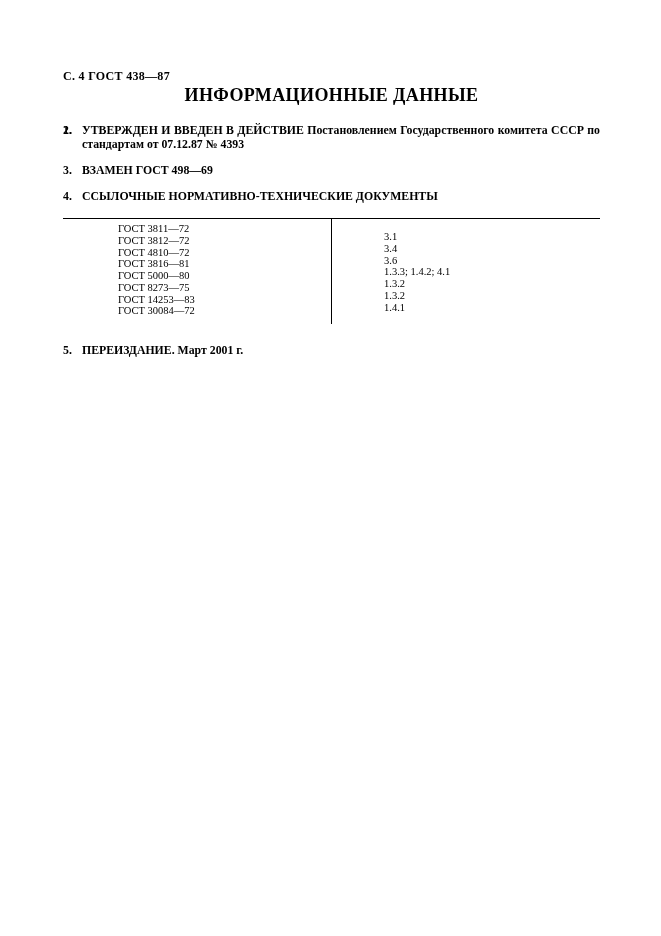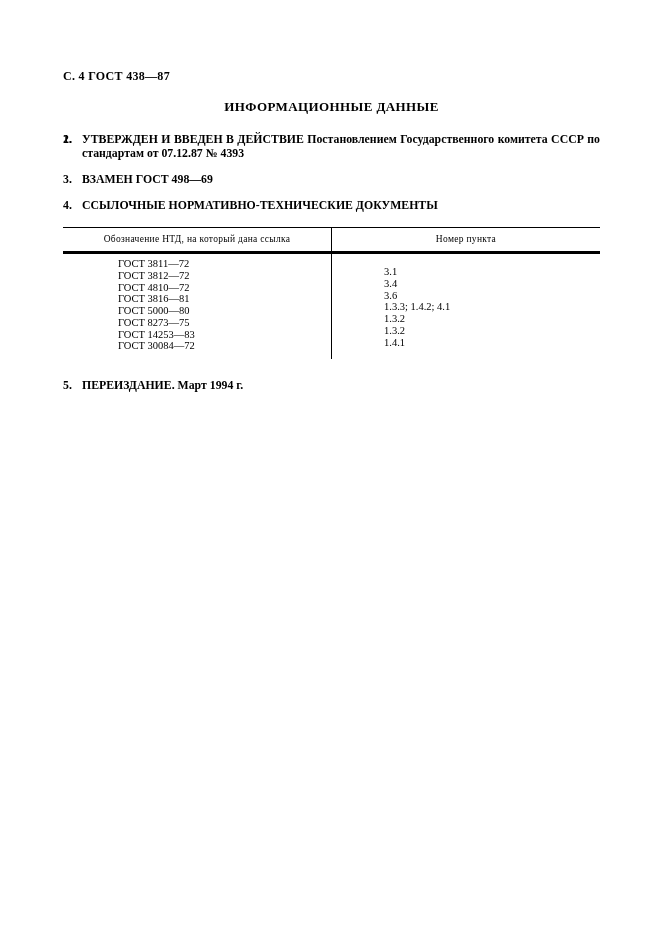--- a/index.html
+++ b/index.html
@@ -17,23 +17,23 @@
     width: 537px;
   }
   .doc-header {
     font-size: 12px;
     font-weight: bold;
     letter-spacing: 0.3px;
     white-space: nowrap;
     margin-top: 21px;
   }
   .doc-title {
-    margin-top: 15px;
+    margin-top: 1px;
     text-align: center;
-    font-size: 13px;
+    font-size: 18px;
     font-weight: bold;
     letter-spacing: 0.4px;
   }
   .item {
     position: relative;
     padding-left: 19px;
     font-size: 11.8px;
     font-weight: bold;
     line-height: 13.5px;
     text-align: justify;
@@ -108,24 +108,20 @@
     <span class="num">3.</span>
     <span>ВЗАМЕН ГОСТ 498—69</span>
   </div>
 
   <div class="item mt-12">
     <span class="num">4.</span>
     <span>ССЫЛОЧНЫЕ НОРМАТИВНО-ТЕХНИЧЕСКИЕ ДОКУМЕНТЫ</span>
   </div>
 
   <div class="ref-table">
-    <div class="thead">
-      <div class="th th-1">Обозначение НТД, на который дана ссылка</div>
-      <div class="th th-2">Номер пункта</div>
-    </div>
     <div class="tbody">
       <div class="tcol-1">
           <div class="trow">ГОСТ 3811—72</div>
           <div class="trow">ГОСТ 3812—72</div>
           <div class="trow">ГОСТ 4810—72</div>
           <div class="trow">ГОСТ 3816—81</div>
           <div class="trow">ГОСТ 5000—80</div>
           <div class="trow">ГОСТ 8273—75</div>
           <div class="trow">ГОСТ 14253—83</div>
           <div class="trow">ГОСТ 30084—72</div>
@@ -137,16 +133,16 @@
           <div class="trow">1.3.3; 1.4.2; 4.1</div>
           <div class="trow">1.3.2</div>
           <div class="trow">1.3.2</div>
           <div class="trow">1.4.1</div>
         </div>
     </div>
   </div>
 
   <div class="item mt-20">
     <span class="num">5.</span>
-    <span>ПЕРЕИЗДАНИЕ. Март 1994 г.</span>
+    <span>ПЕРЕИЗДАНИЕ. Март 2001 г.</span>
   </div>
 
 </div>
 
 </body></html>

